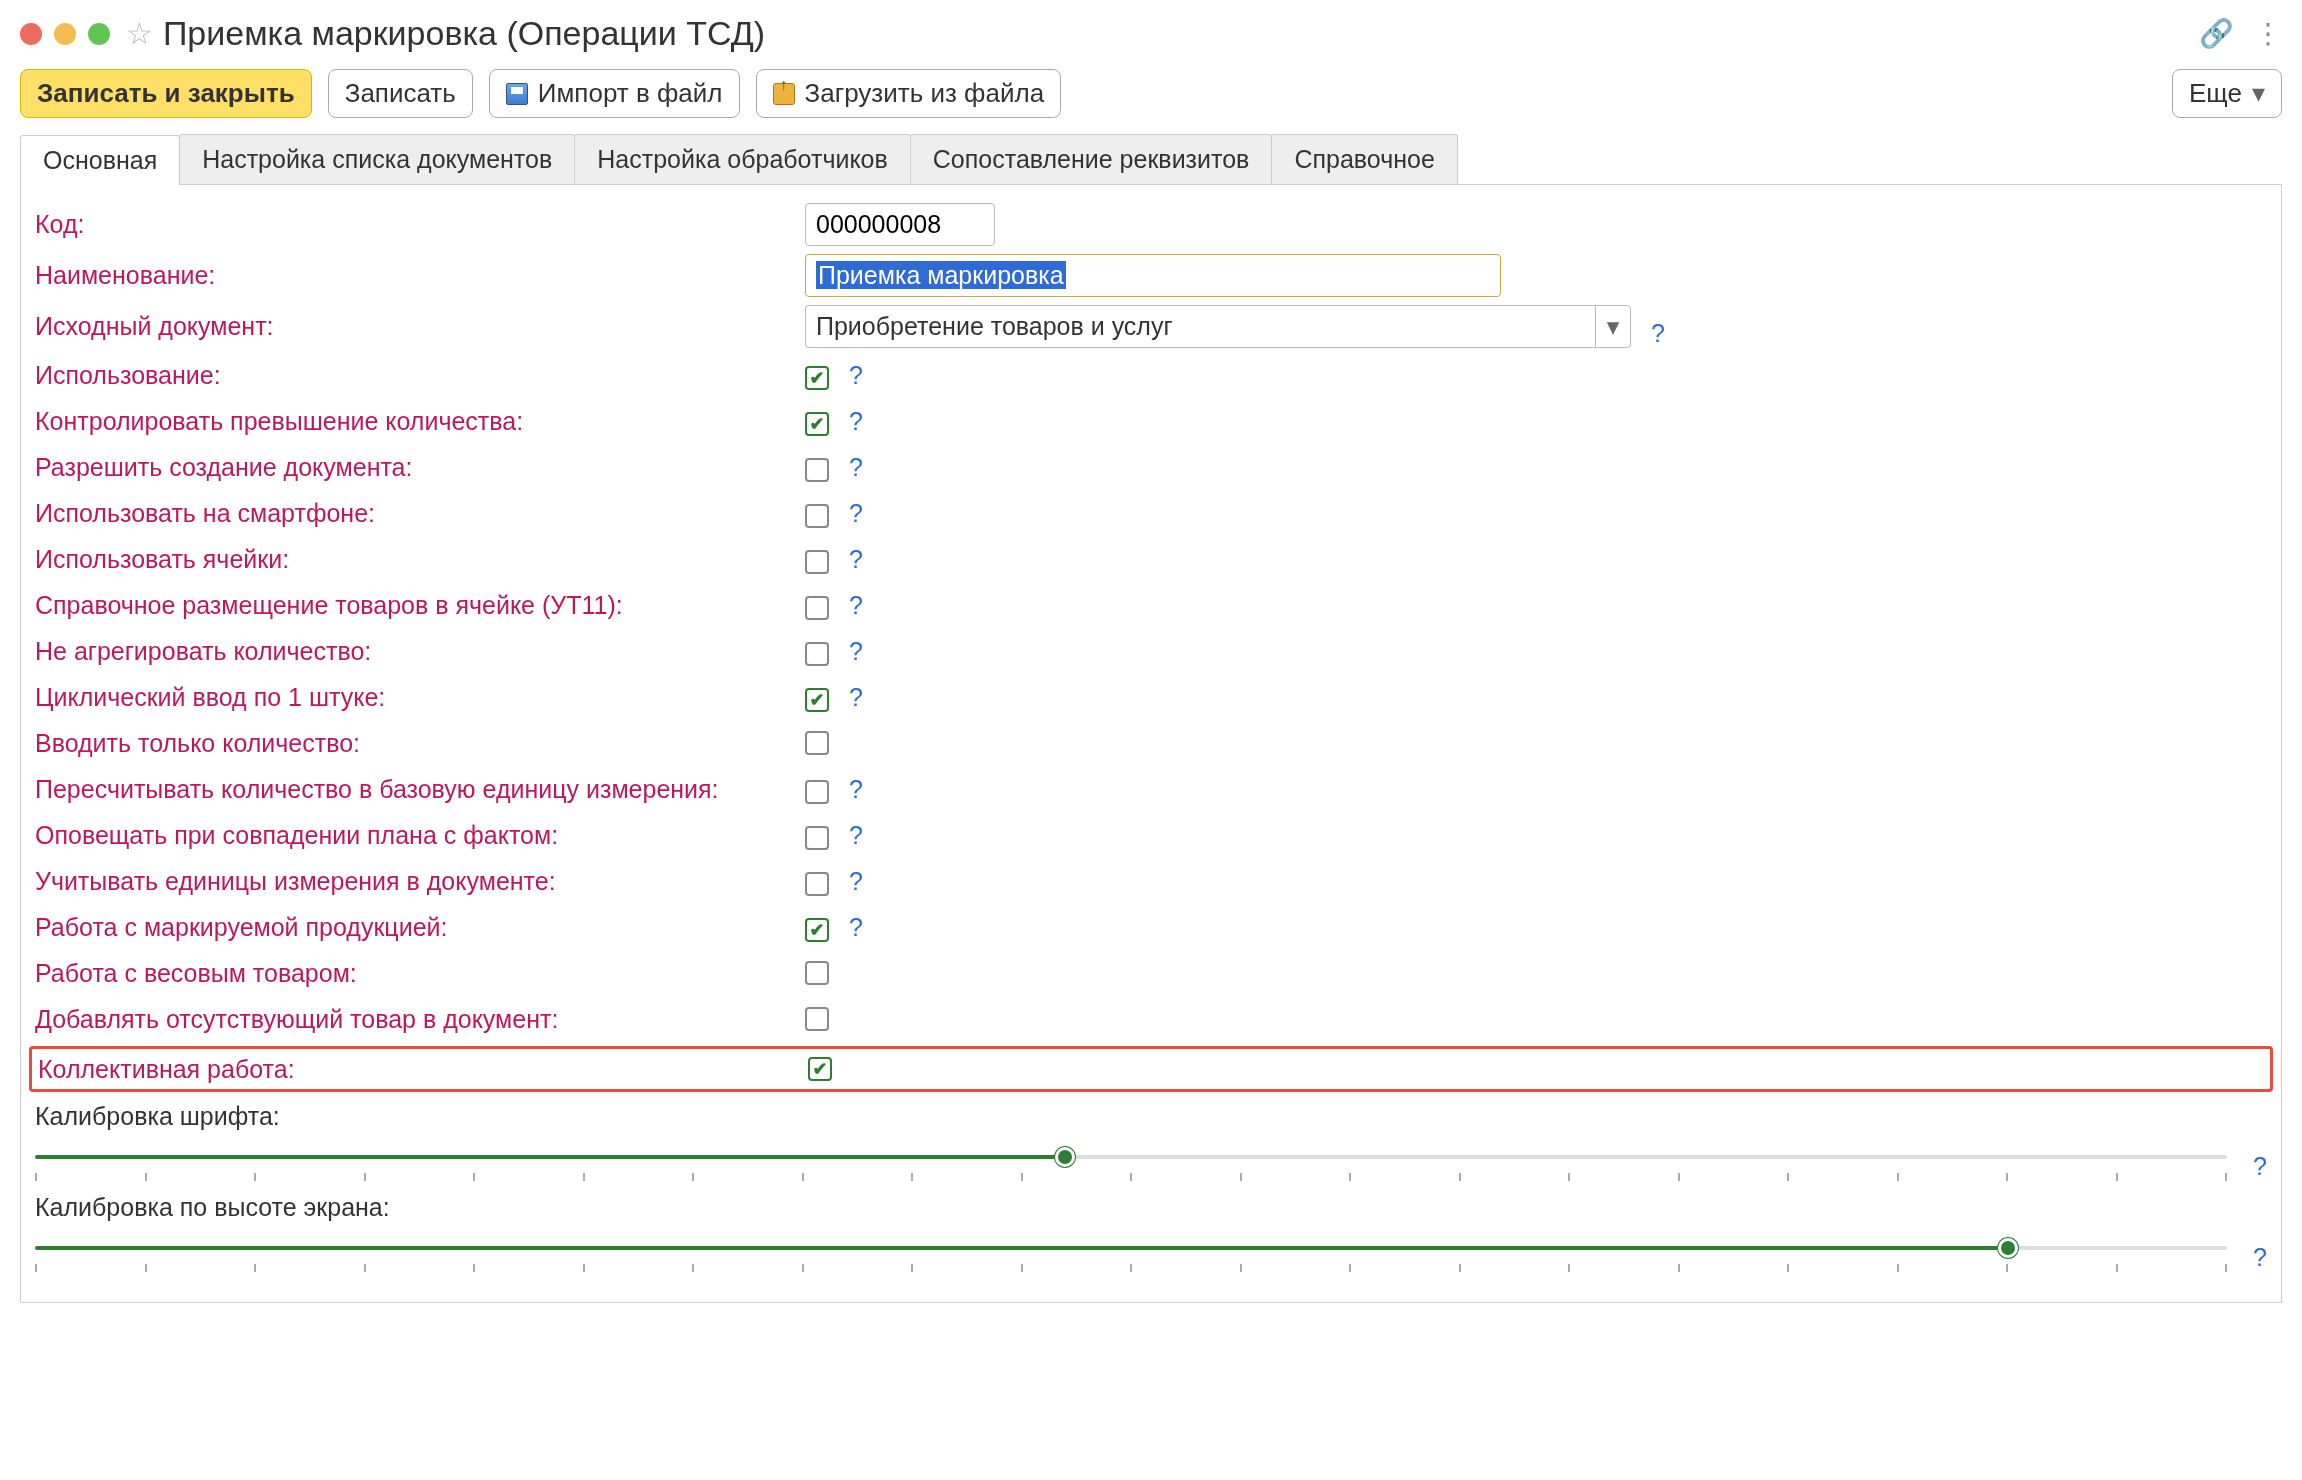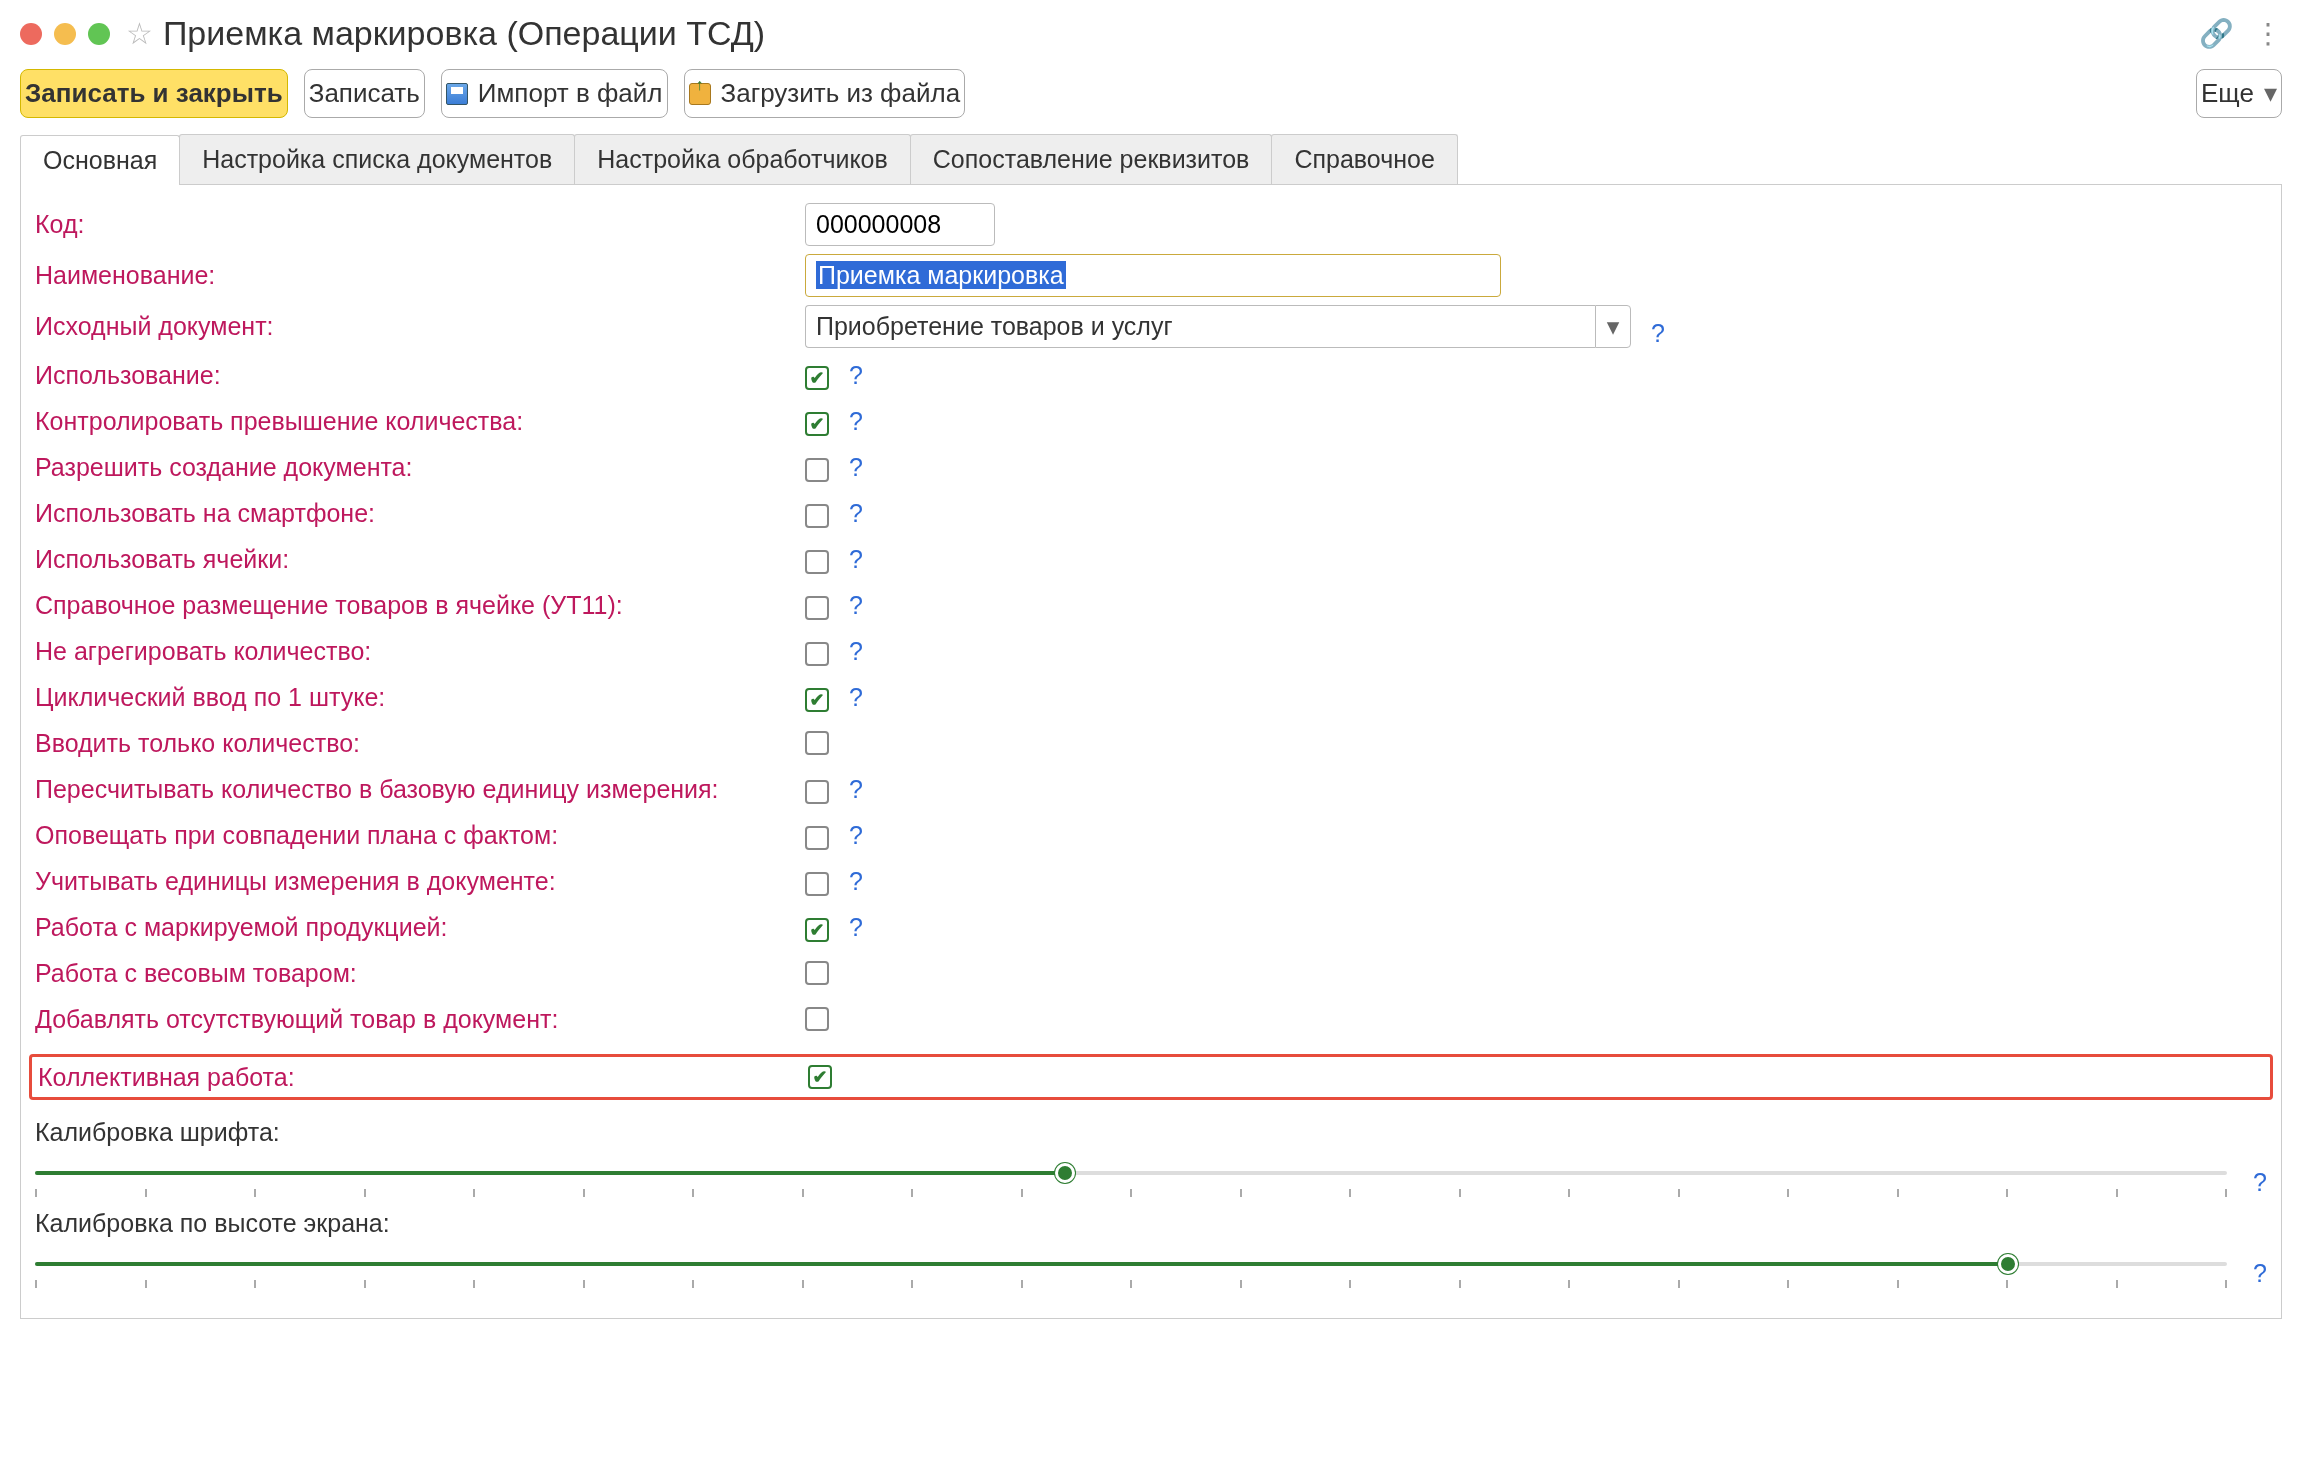--- a/index.html
+++ b/index.html
@@ -11,21 +11,21 @@
   .tl-red { background:#ed6a5e; }
   .tl-yellow { background:#f5bd4f; }
   .tl-green { background:#61c554; }
   .star { font-size:30px; color:#bbb; margin-left:6px; }
   .title { font-size:34px; color:#333;text-align:right; }
   .header-right { margin-left:auto; display:flex; gap:20px; color:#888; align-items:center; }
   .link-icon { font-size:28px; color:#888; }
   .vdots { font-size:28px; color:#888; }
 
   .toolbar { display:flex; gap:16px; align-items:center; padding:2px 0 16px 0; }
-  .btn { display:inline-flex; align-items:center; gap:10px; padding:8px 4px; border:1px solid #aaa; border-radius:8px; background:#fff; font-size:26px; color:#333; cursor:pointer; }
+  .btn { display:inline-flex; align-items:center; gap:10px; padding:8px 16px; border:1px solid #aaa; border-radius:8px; background:#fff; font-size:26px; color:#333; cursor:pointer; }
   .btn-primary { background:#ffe066; border-color:#d4b800; font-weight:600; }
   .btn-more { margin-left:auto; }
   .icon-save { display:inline-block; width:22px; height:22px; background:linear-gradient(#6aa7e8,#3b7dd6); border:1px solid #356; border-radius:2px; position:relative; }
   .icon-save::after { content:""; position:absolute; left:4px; right:4px; top:3px; height:7px; background:#fff; }
   .icon-load { display:inline-block; width:22px; height:22px; background:#f0b23e; border:1px solid #a8781e; border-radius:3px; position:relative; }
   .icon-load::before { content:"↑"; position:absolute; left:0; right:0; top:-8px; text-align:center; color:#2e7d32; font-weight:bold; font-size:16px; }
 
   .tabs { display:flex; border-bottom:1px solid #ccc; }
   .tab { padding:10px 22px; border:1px solid #ccc; border-bottom:none; background:#eee; font-size:25px; color:#333; cursor:pointer; margin-right:-1px; border-top-left-radius:3px; border-top-right-radius:3px; }
   .tab.active { background:#fff; position:relative; top:1px; }
@@ -40,21 +40,21 @@
   .txt-name .sel { background:#2f6bd7; color:#fff; padding:0 2px; }
   .select-wrap { display:flex; align-items:stretch; }
   .select-txt { border:1px solid #bbb; border-right:none; border-radius:4px 0 0 4px; padding:6px 10px; font-size:25px; width:790px; }
   .select-dd { border:1px solid #bbb; border-radius:0 4px 4px 0; width:36px; display:flex; align-items:center; justify-content:center; color:#666; cursor:pointer; }
   .help { color:#2f6bd7; font-size:25px; margin-left:10px; cursor:pointer; }
 
   .chk { width:24px; height:24px; border:2px solid #888; border-radius:4px; display:inline-flex; align-items:center; justify-content:center; background:#fff; }
   .chk.checked { border-color:#2e7d32; color:#2e7d32; }
   .chk.checked::before { content:"✔"; font-size:18px; color:#2e7d32; font-weight:bold; }
 
-  .highlight-row { border:3px solid #e74c3c; border-radius:4px; padding:2px 6px; margin:12px -6px; }
+  .highlight-row { border:3px solid #e74c3c; border-radius:4px; padding:2px 6px; margin:4px -6px; }
 
   .slider-block { padding-top:6px; }
   .slider-title-row { display:flex; align-items:center; }
   .slider-title { font-size:25px; }
   .slider-row { display:flex; align-items:center; gap:16px; padding-top:14px; }
   .slider { position:relative; flex:1; height:42px; }
   .track-full { position:absolute; left:0; right:0; top:10px; height:4px; background:#ddd; border-radius:2px; }
   .track-fill { position:absolute; left:0; top:10px; height:4px; background:#2e7d32; border-radius:2px; }
   .thumb { position:absolute; top:2px; width:20px; height:20px; border-radius:50%; background:#2e7d32; border:3px solid #fff; box-shadow:0 0 0 1px #2e7d32; transform:translateX(-50%); }
   .ticks { position:absolute; left:0; right:0; top:28px; display:flex; justify-content:space-between; }

